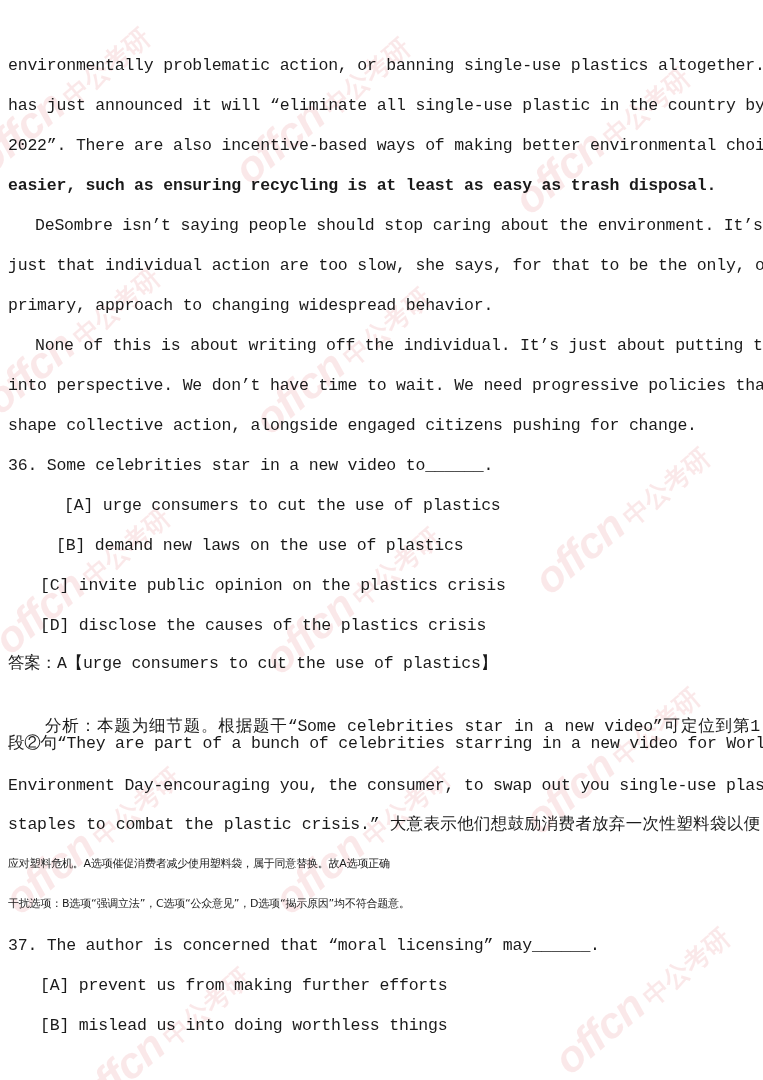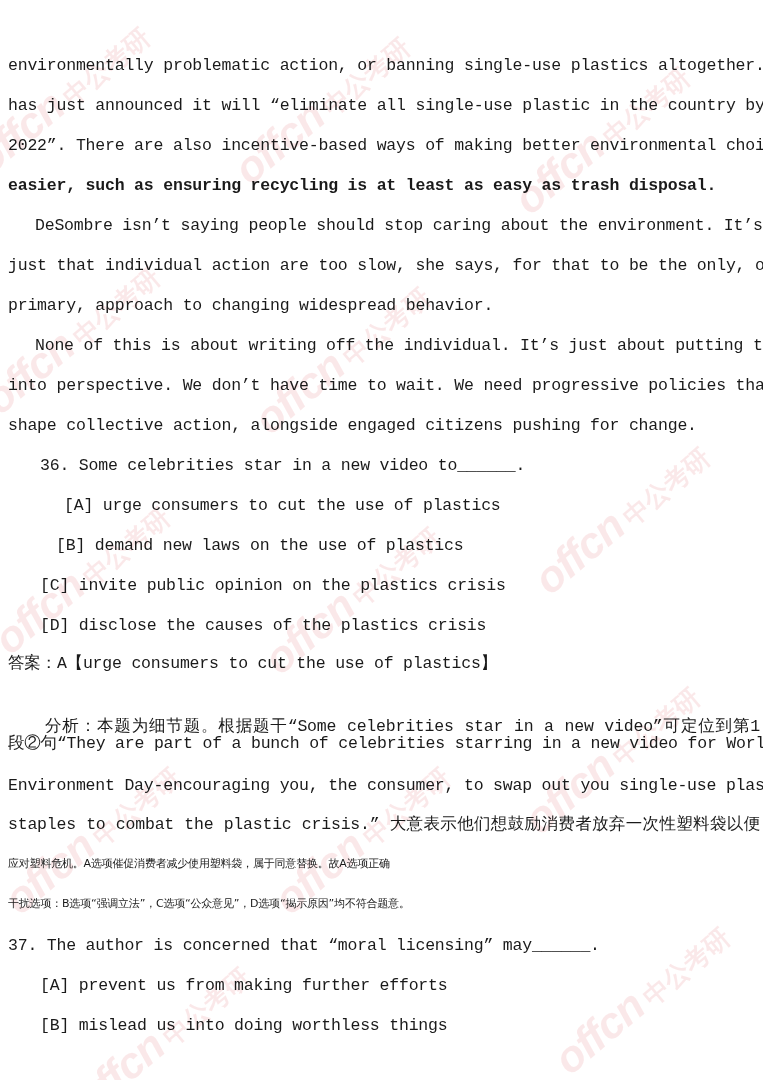--- a/index.html
+++ b/index.html
@@ -60,21 +60,21 @@
     <div class="line" style="top:296px;">primary, approach to changing widespread behavior.</div>
   </div>
 
   <div>
     <div class="line indent" style="top:336px; width:725px; text-align:justify; text-align-last:justify;">None of this is about writing off the individual. It’s just about putting things</div>
     <div class="line justify" style="top:376px;">into perspective. We don’t have time to wait. We need progressive policies that</div>
     <div class="line" style="top:416px;text-align:right;">shape collective action, alongside engaged citizens pushing for change.</div>
   </div>
 
   <div>
-    <div class="line" style="top:456px;margin-left:32px;">36. Some celebrities star in a new video to______.</div>
+    <div class="line" style="top:456px;">36. Some celebrities star in a new video to______.</div>
     <div class="line opt" style="top:496px;margin-left:24px;">[A] urge consumers to cut the use of plastics</div>
     <div class="line opt" style="top:536px;margin-left:16px;">[B] demand new laws on the use of plastics</div>
     <div class="line opt" style="top:576px;">[C] invite public opinion on the plastics crisis</div>
     <div class="line opt" style="top:616px;">[D] disclose the causes of the plastics crisis</div>
     <div class="line" style="top:654px;">答案：A【urge consumers to cut the use of plastics】</div>
 
     <div>
       <div class="line" style="top:717px; left:45px; width:715px; text-align:justify; text-align-last:justify;">分析：本题为细节题。根据题干“Some celebrities star in a new video”可定位到第1</div>
       <div class="line justify" style="top:734px;">段②句“They are part of a bunch of celebrities starring in a new video for World</div>
       <div class="line justify" style="top:776px;">Environment Day-encouraging you, the consumer, to swap out you single-use plastic</div>

